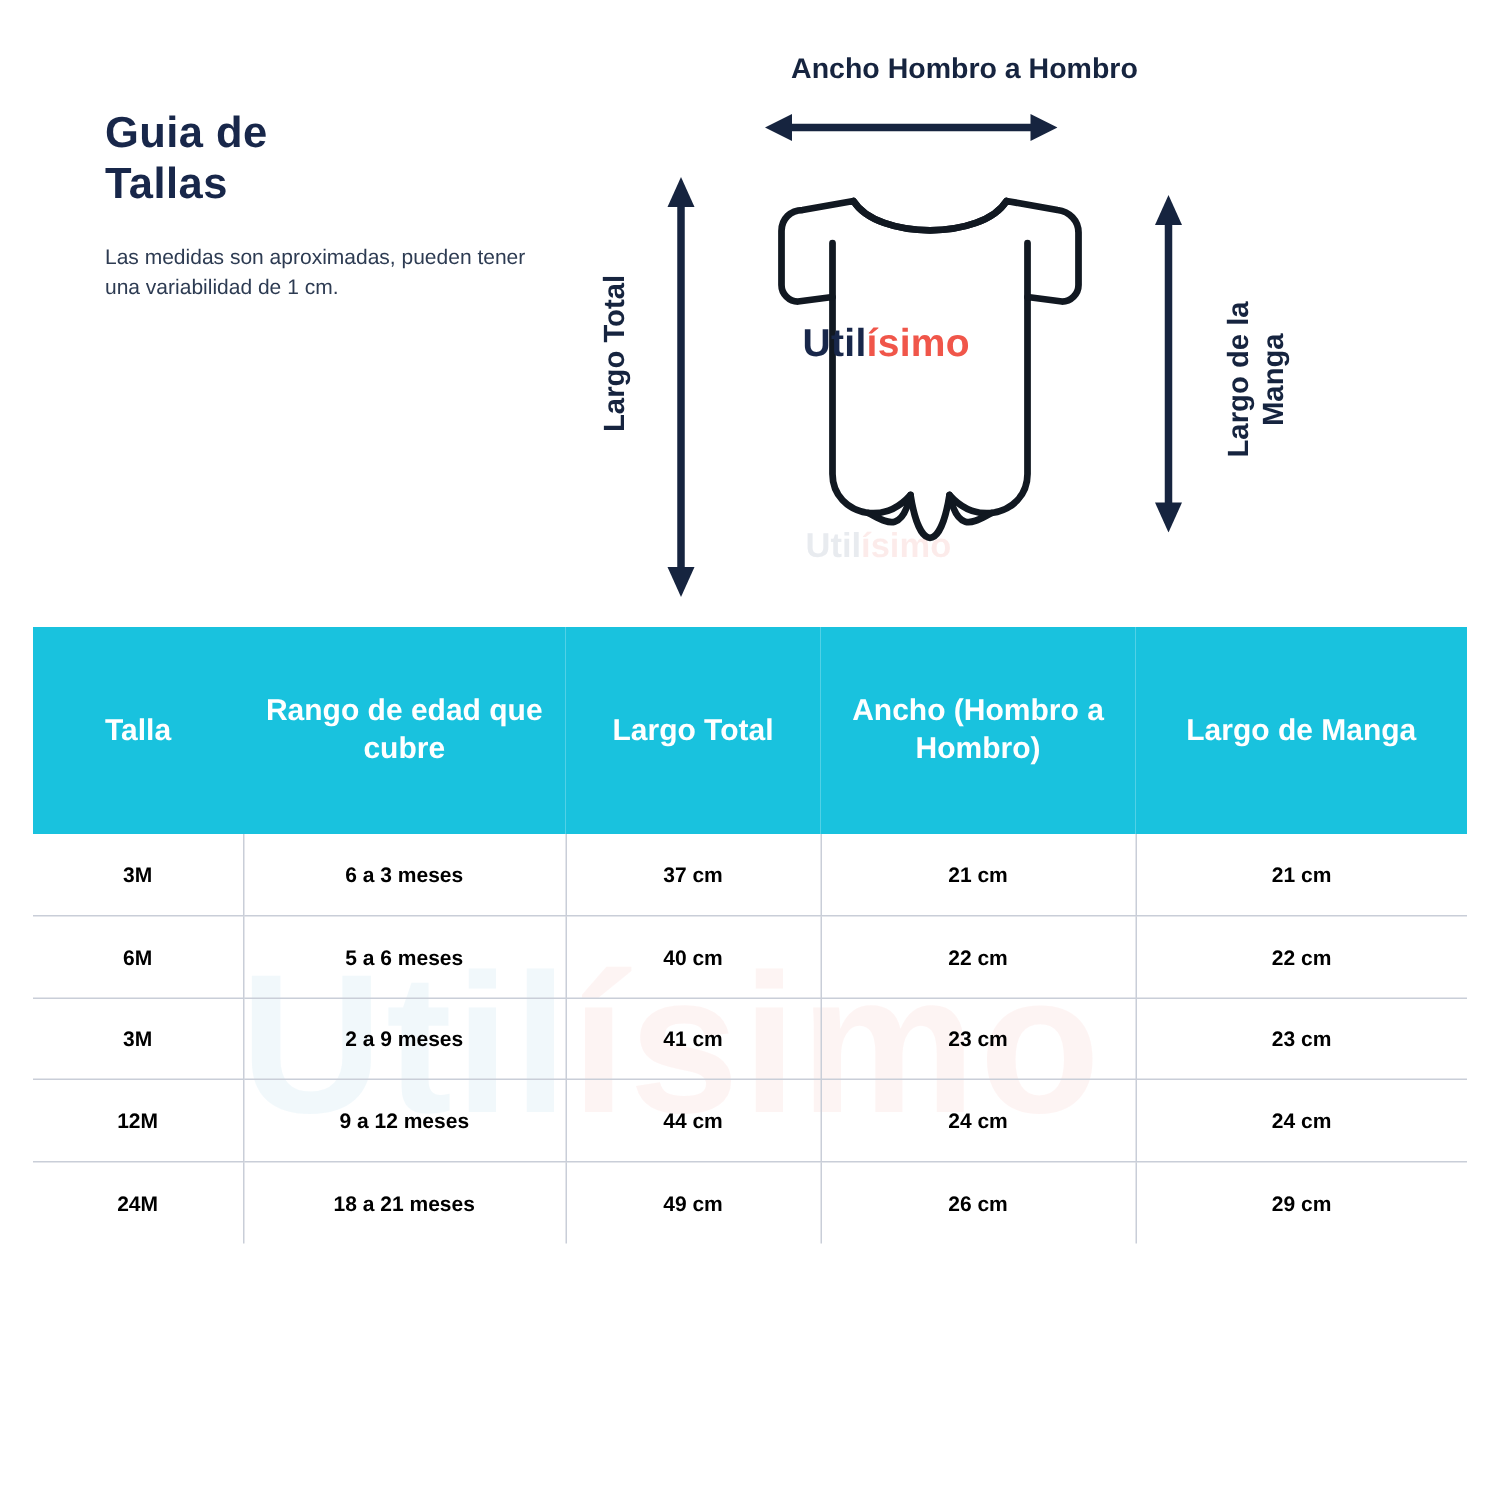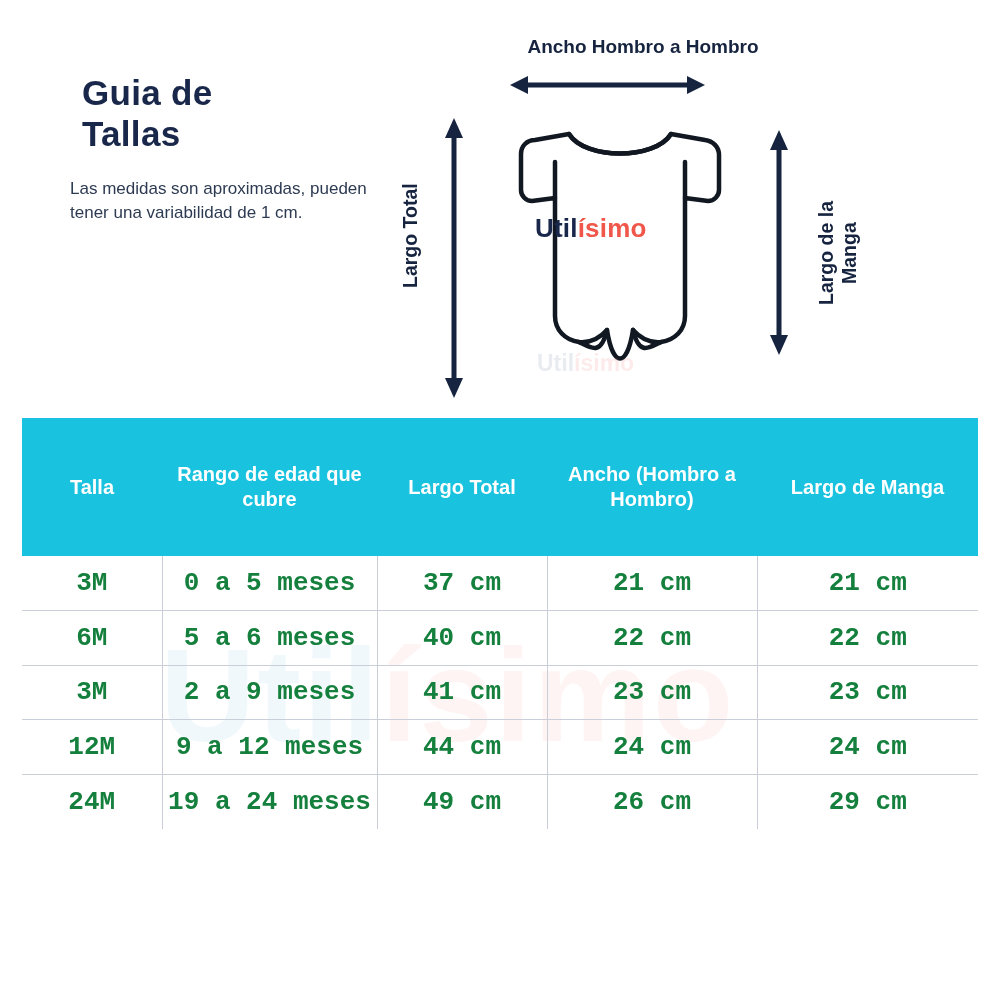--- a/index.html
+++ b/index.html
@@ -20,30 +20,30 @@
     position: relative;
     height: 412px;
   }
 
   .intro {
     position: absolute;
     left: 70px; top: 72px;
     width: 300px;
   }
   .intro-title {
-    font-size: 35px;
+    font-size: 29px;
     font-weight: bold;
     color: #18274a;
     line-height: 1.18;
     letter-spacing: .3px;
-    margin: 0 0 22px 12px;
+    margin: 0 0 22px 0;
     white-space: pre-line;
   }
   .intro-text {
-    font-size: 17px;
+    font-size: 14px;
     color: #2d3b52;
     line-height: 1.42;
     margin: 0;
     white-space: pre-line;
   }
 
   
   .diagram {
     position: absolute;
     left: 385px; top: 28px;
@@ -134,29 +134,28 @@
     font-size: 20px;
     font-weight: bold;
     line-height: 1.25;
     padding: 14px 6px;
     height: 138px;
     vertical-align: middle;
     text-align: center;
     border: none;
   }
   tbody td {
-    font-size: 26px;
-    font-weight: bold;
-    color: #15803d;
+    font-size: 14px;
+    font-weight: bold;
+    color: #000000;
     text-align: center;
     height: 54.5px;
     border-bottom: 1.6px solid #c9ced8;
     border-right: 1.6px solid #c9ced8;
     background: transparent;
-    font-family: Liberation Mono, monospace;
   }
   tbody td:last-child { border-right: none; }
   tbody tr:last-child td { border-bottom: none; }
 
   col.c0 { width: 140px; }
   col.c1 { width: 215px; }
   col.c2 { width: 170px; }
   col.c3 { width: 210px; }
   col.c4 { width: 221px; }
 </style>
@@ -254,21 +253,21 @@
           <th>Talla</th>
           <th>Rango de edad que cubre</th>
           <th>Largo Total</th>
           <th>Ancho (Hombro a Hombro)</th>
           <th>Largo de Manga</th>
         </tr>
       </thead>
       <tbody>
         <tr>
           <td>3M</td>
-          <td>0 a 5 meses</td>
+          <td>6 a 3 meses</td>
           <td>37 cm</td>
           <td>21 cm</td>
           <td>21 cm</td>
         </tr>
         <tr>
           <td>6M</td>
           <td>5 a 6 meses</td>
           <td>40 cm</td>
           <td>22 cm</td>
           <td>22 cm</td>
@@ -282,21 +281,21 @@
         </tr>
         <tr>
           <td>12M</td>
           <td>9 a 12 meses</td>
           <td>44 cm</td>
           <td>24 cm</td>
           <td>24 cm</td>
         </tr>
         <tr>
           <td>24M</td>
-          <td>19 a 24 meses</td>
+          <td>18 a 21 meses</td>
           <td>49 cm</td>
           <td>26 cm</td>
           <td>29 cm</td>
         </tr>
       </tbody>
     </table>
   </div>
 
 </div>
 

